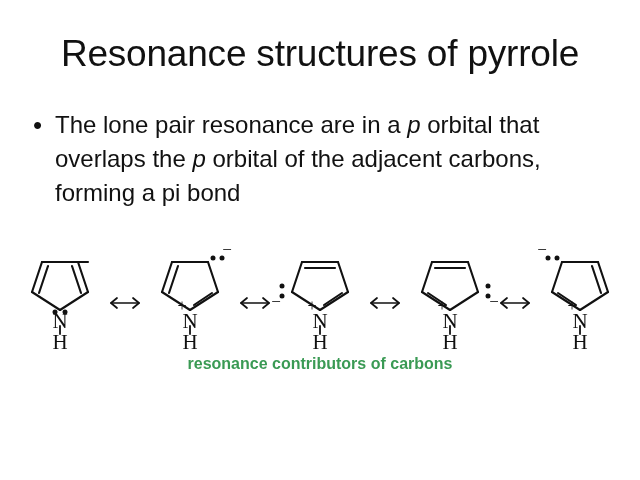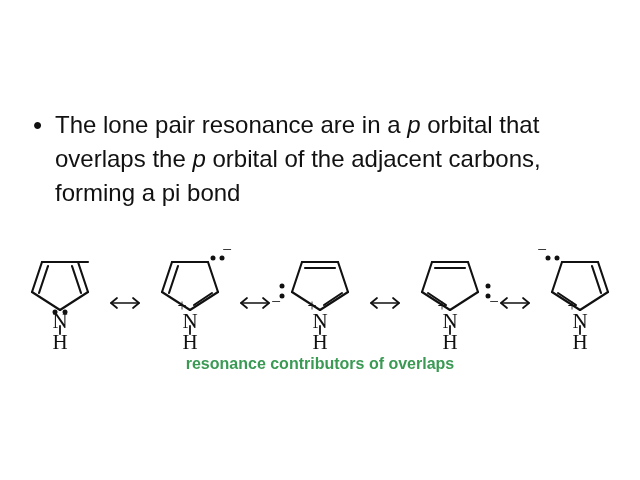--- a/index.html
+++ b/index.html
@@ -107,20 +107,21 @@
     font-size: 16px;
     font-weight: bold;
     color: #3a9a54;
   }
 </style>
 </head>
 <body>
 
 <div class="slide">
 
+  <div class="slide-title">Resonance structures of pyrrole</div>
 
   <div class="body-block">
     <div class="bullet-row">
       <span class="bullet-dot">•</span>
       <span class="bullet-text"><span>The lone pair resonance are in a </span><i>p</i><span> orbital that overlaps the </span><i>p</i><span> orbital of the adjacent carbons, forming a pi bond</span></span>
     </div>
   </div>
 
   <div class="scheme">
 
@@ -294,15 +295,15 @@
         <g stroke="#111111" stroke-width="1.8" fill="none" stroke-linecap="round">
           <path d="M48,78 L48,86"></path>
         </g>
         <text x="48" y="80" text-anchor="middle" font-family="'Liberation Serif', serif" font-size="21" fill="#111111">N</text>
         <text x="48" y="101" text-anchor="middle" font-family="'Liberation Serif', serif" font-size="21" fill="#111111">H</text>
       </svg>
     </div>
 
   </div>
 
-  <div class="caption">resonance contributors of overlaps</div>
+  <div class="caption">resonance contributors of carbons</div>
 
 </div>
 
 </body></html>

